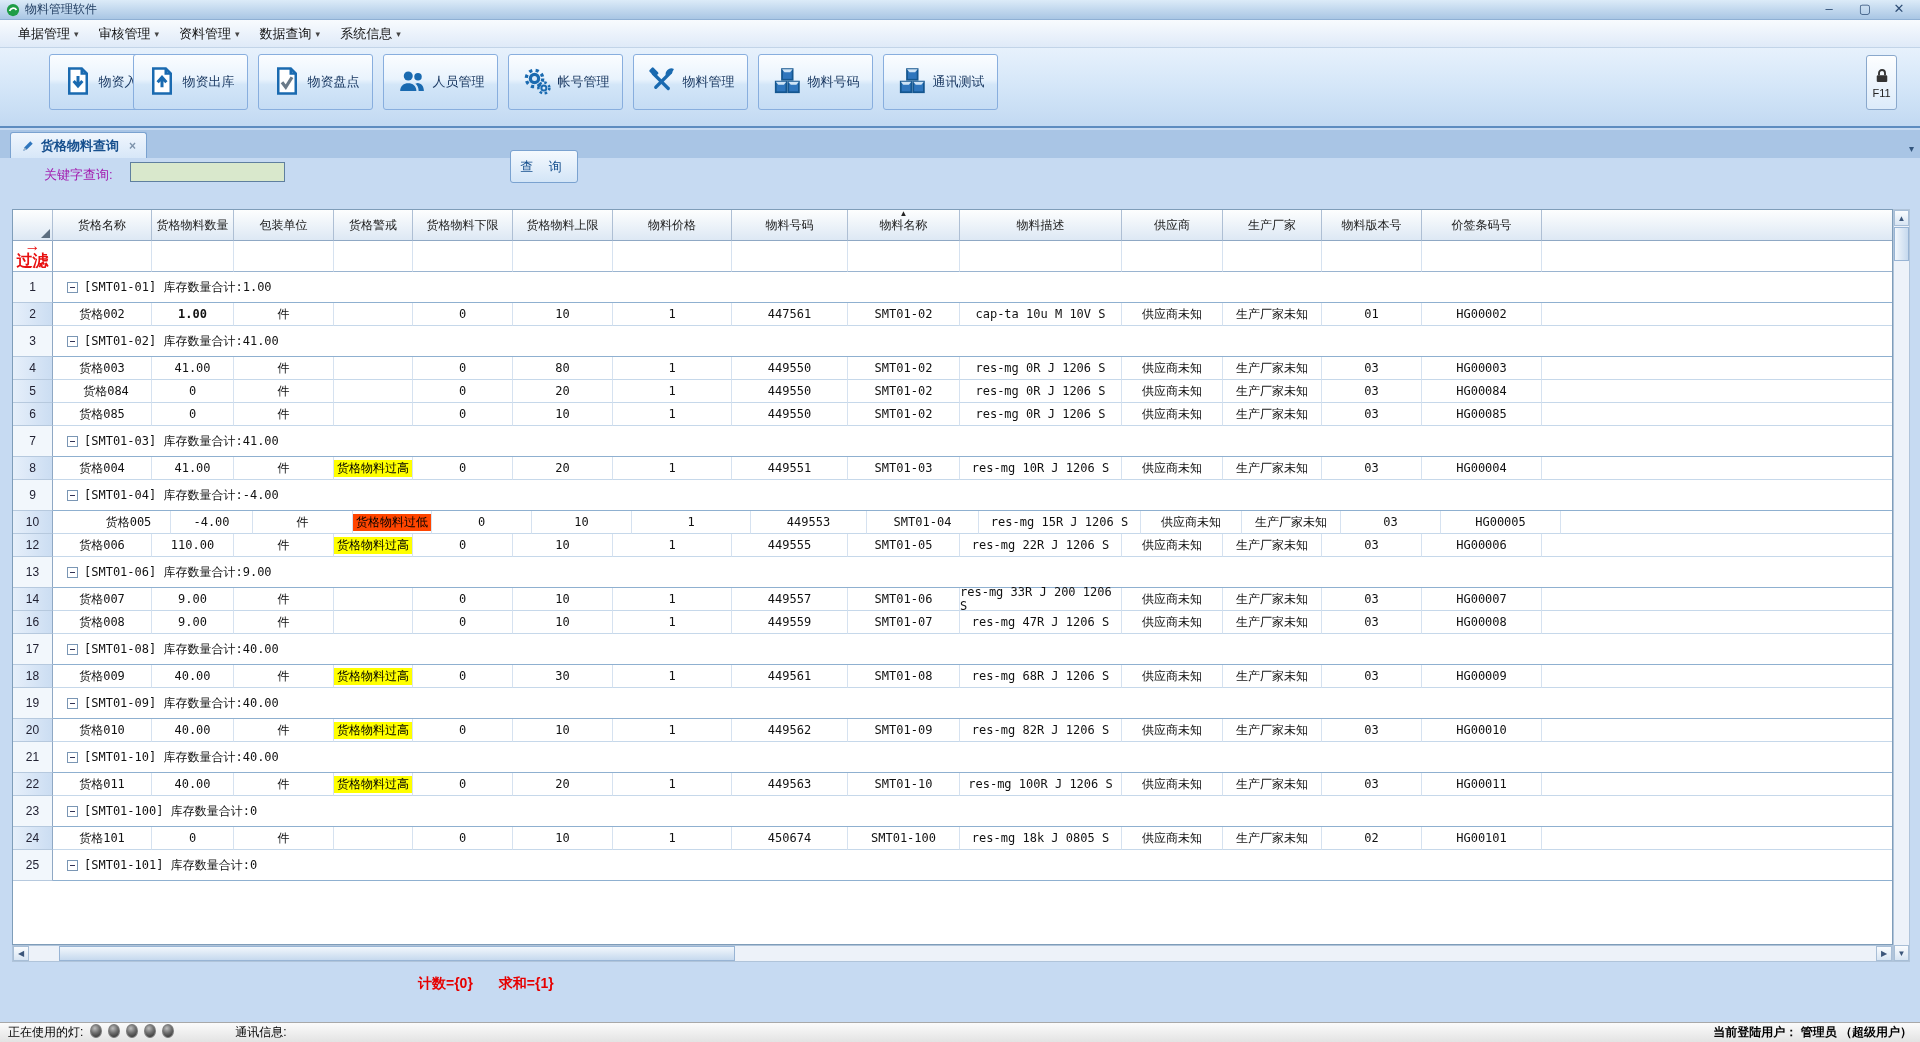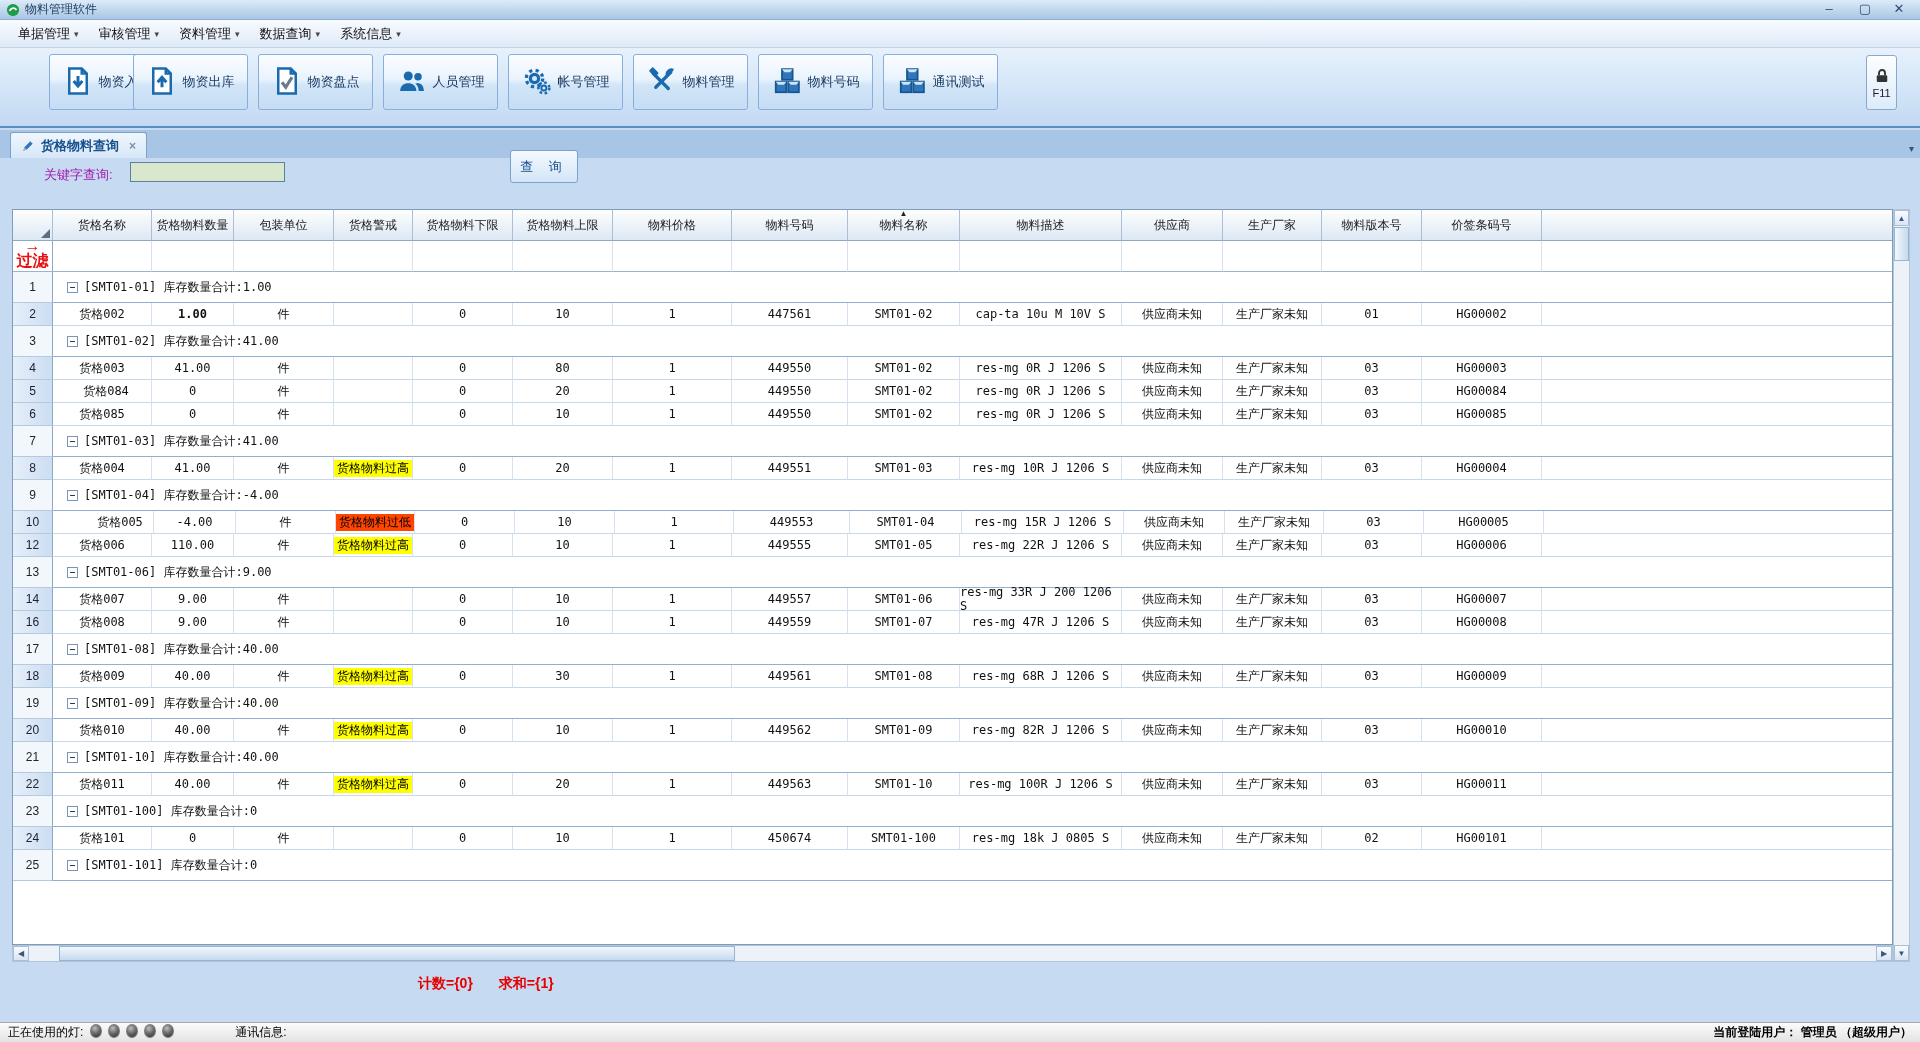--- a/index.html
+++ b/index.html
@@ -458,21 +458,21 @@
       </div>
       <div class="grouprow">
         <div class="numcell">9</div>
         <div class="gcontent">
           <span class="expicon"></span>
           <span class="mono">[SMT01-04] 库存数量合计:-4.00</span>
         </div>
       </div>
       <div class="datarow">
         <div class="numcell">10</div>
-        <div class="td mono" style="width: 101px; padding-left: 34px;">货格005</div>
+        <div class="td mono" style="width: 118px; padding-left: 34px;">货格005</div>
         <div class="td mono" style="width: 82px;">-4.00</div>
         <div class="td mono" style="width: 100px;">件</div>
         <div class="td mono" style="width: 79px;">
           <span class="badge" style="background: rgb(255, 69, 0);">货格物料过低</span>
         </div>
         <div class="td mono" style="width: 100px;">0</div>
         <div class="td mono" style="width: 100px;">10</div>
         <div class="td mono" style="width: 119px;">1</div>
         <div class="td mono" style="width: 116px;">449553</div>
         <div class="td mono" style="width: 112px;">SMT01-04</div>

